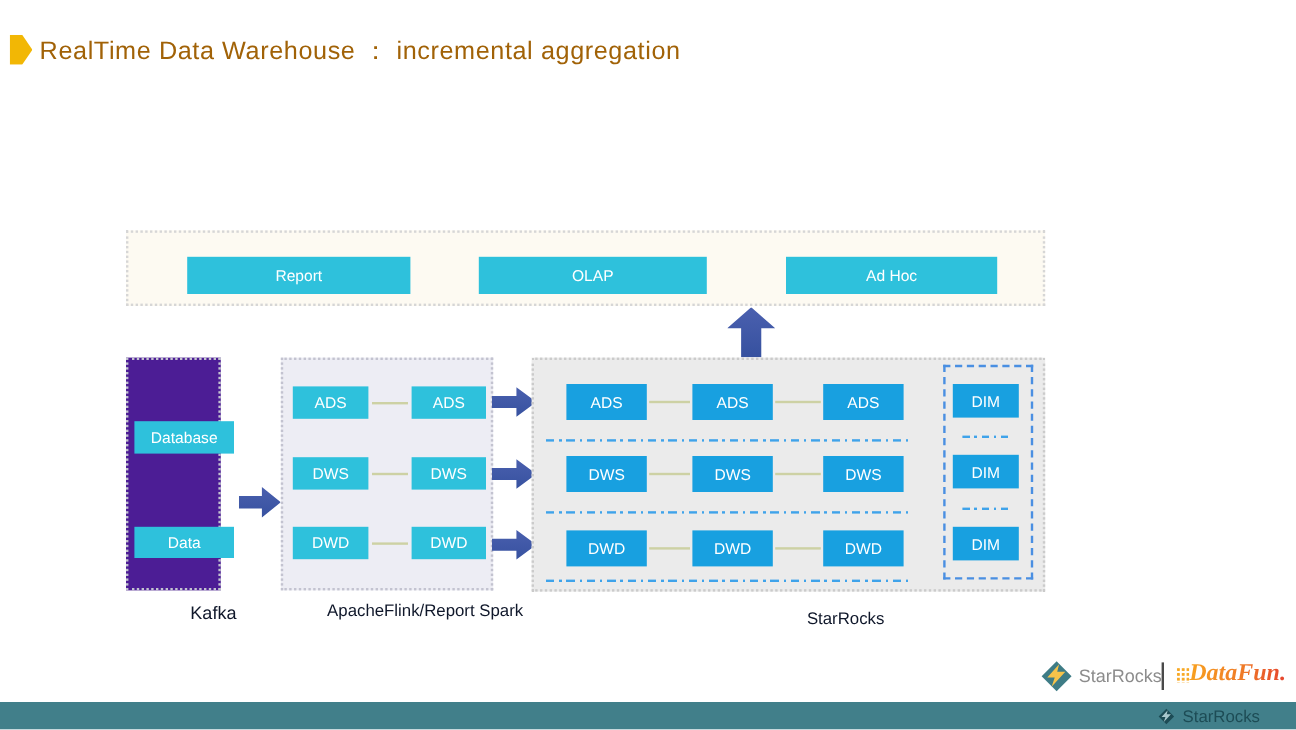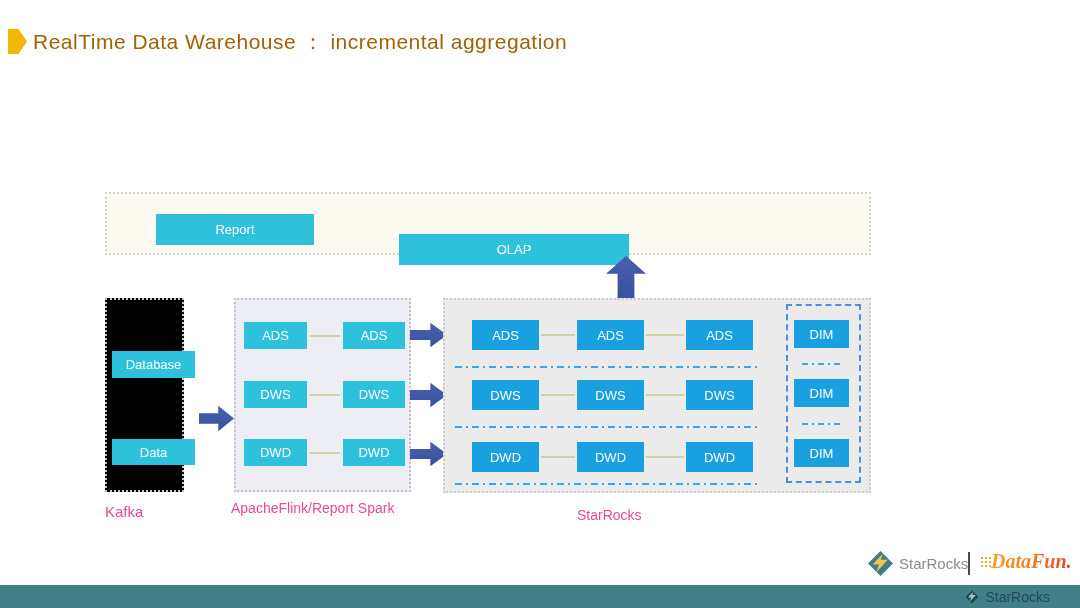--- a/index.html
+++ b/index.html
@@ -24,42 +24,42 @@
   }
 
   
   .panel { position:absolute; }
   .panel.top-layer {
     left:105px; top:192px; width:766px; height:63px;
     background:#FDFAF2; border:2px dotted #d6d6d6;
   }
   .panel.sources {
     left:105px; top:298px; width:79px; height:194px;
-    background:#000000; border:2px dotted #c3c3d0;padding-left:33px;
+    background:#4c1d95; border:2px dotted #c3c3d0;padding-left:33px;
   }
   .panel.compute {
     left:234px; top:298px; width:177px; height:194px;
     background:#EDEDF4; border:2px dotted #c3c3d0;
   }
   .panel.warehouse {
     left:443px; top:298px; width:428px; height:195px;
     background:#EBEBEB; border:2px dotted #cbcbcb;
   }
 
   
   .node {
     position:absolute; display:flex; align-items:center; justify-content:center;
     color:#ffffff; font-size:13px;
   }
   .node.cyan { background:#2EC1DC; }
   .node.blue { background:#18A0E0; }
 
   
-  .n-report { left:49px;  top:20px; width:158px; height:31px; }
-  .n-olap   { left:292px; top:20px; width:230px; height:31px;margin-top:20px; }
+  .n-report { left:49px;  top:20px; width:186px; height:31px; }
+  .n-olap   { left:292px; top:20px; width:190px; height:31px; }
   .n-adhoc  { left:548px; top:20px; width:176px; height:31px; }
 
   
   .n-db   { left:5px; top:51px;  width:83px; height:27px; }
   .n-logs { left:5px; top:139px; width:83px; height:26px; }
 
   
   .c-colA { left:8px;   width:63px; }
   .c-colB { left:107px; width:62px; }
   .c-row0 { top:22px;  height:27px; }
@@ -117,21 +117,21 @@
   .a-f1 { left:410px; top:381px; width:37px; height:28px; }
   .a-f2 { left:410px; top:440px; width:37px; height:28px; }
   .arrow-up {
     position:absolute; left:606px; top:256px; width:40px; height:42px;
     background:linear-gradient(180deg,#4B60AF,#36519F);
     clip-path:polygon(50% 0, 100% 42%, 71% 42%, 71% 100%, 29% 100%, 29% 42%, 0 42%);
   }
 
   
   .section-label {
-    position:absolute; text-align:left; color:#ec4899; font-size:14px;
+    position:absolute; text-align:right; color:#0f172a; font-size:14px;
   }
   .l-kafka { left:105px; top:503px; width:92px; font-size:15px; }
   .l-flink { left:231px; top:500px; width:205px; }
   .l-sr    { left:577px; top:507px; width:160px; }
 
   
   .footer { position:absolute; left:860px; top:548px; width:210px; height:32px; }
   .sr-logo { position:absolute; left:7px; top:2px; width:27px; height:27px; }
   .sr-name { position:absolute; left:39px; top:7px; font-size:15px; color:#8c8c8c; }
   .footer-divider { position:absolute; left:108px; top:4px; width:2px; height:23px; background:#4a4a4a; }
@@ -162,20 +162,21 @@
 <body>
 
 <div class="stage">
 
   <div class="title-bullet"></div>
   <div class="slide-title">RealTime Data Warehouse ：  incremental aggregation</div>
 
   <div class="panel top-layer">
     <div class="node cyan n-report">Report</div>
     <div class="node cyan n-olap">OLAP</div>
+    <div class="node cyan n-adhoc">Ad Hoc</div>
   </div>
 
   <div class="arrow-up"></div>
 
   <div class="panel sources">
     <div class="node cyan n-db">Database</div>
     <div class="node cyan n-logs">Data</div>
   </div>
   <div class="section-label l-kafka">Kafka</div>
 

